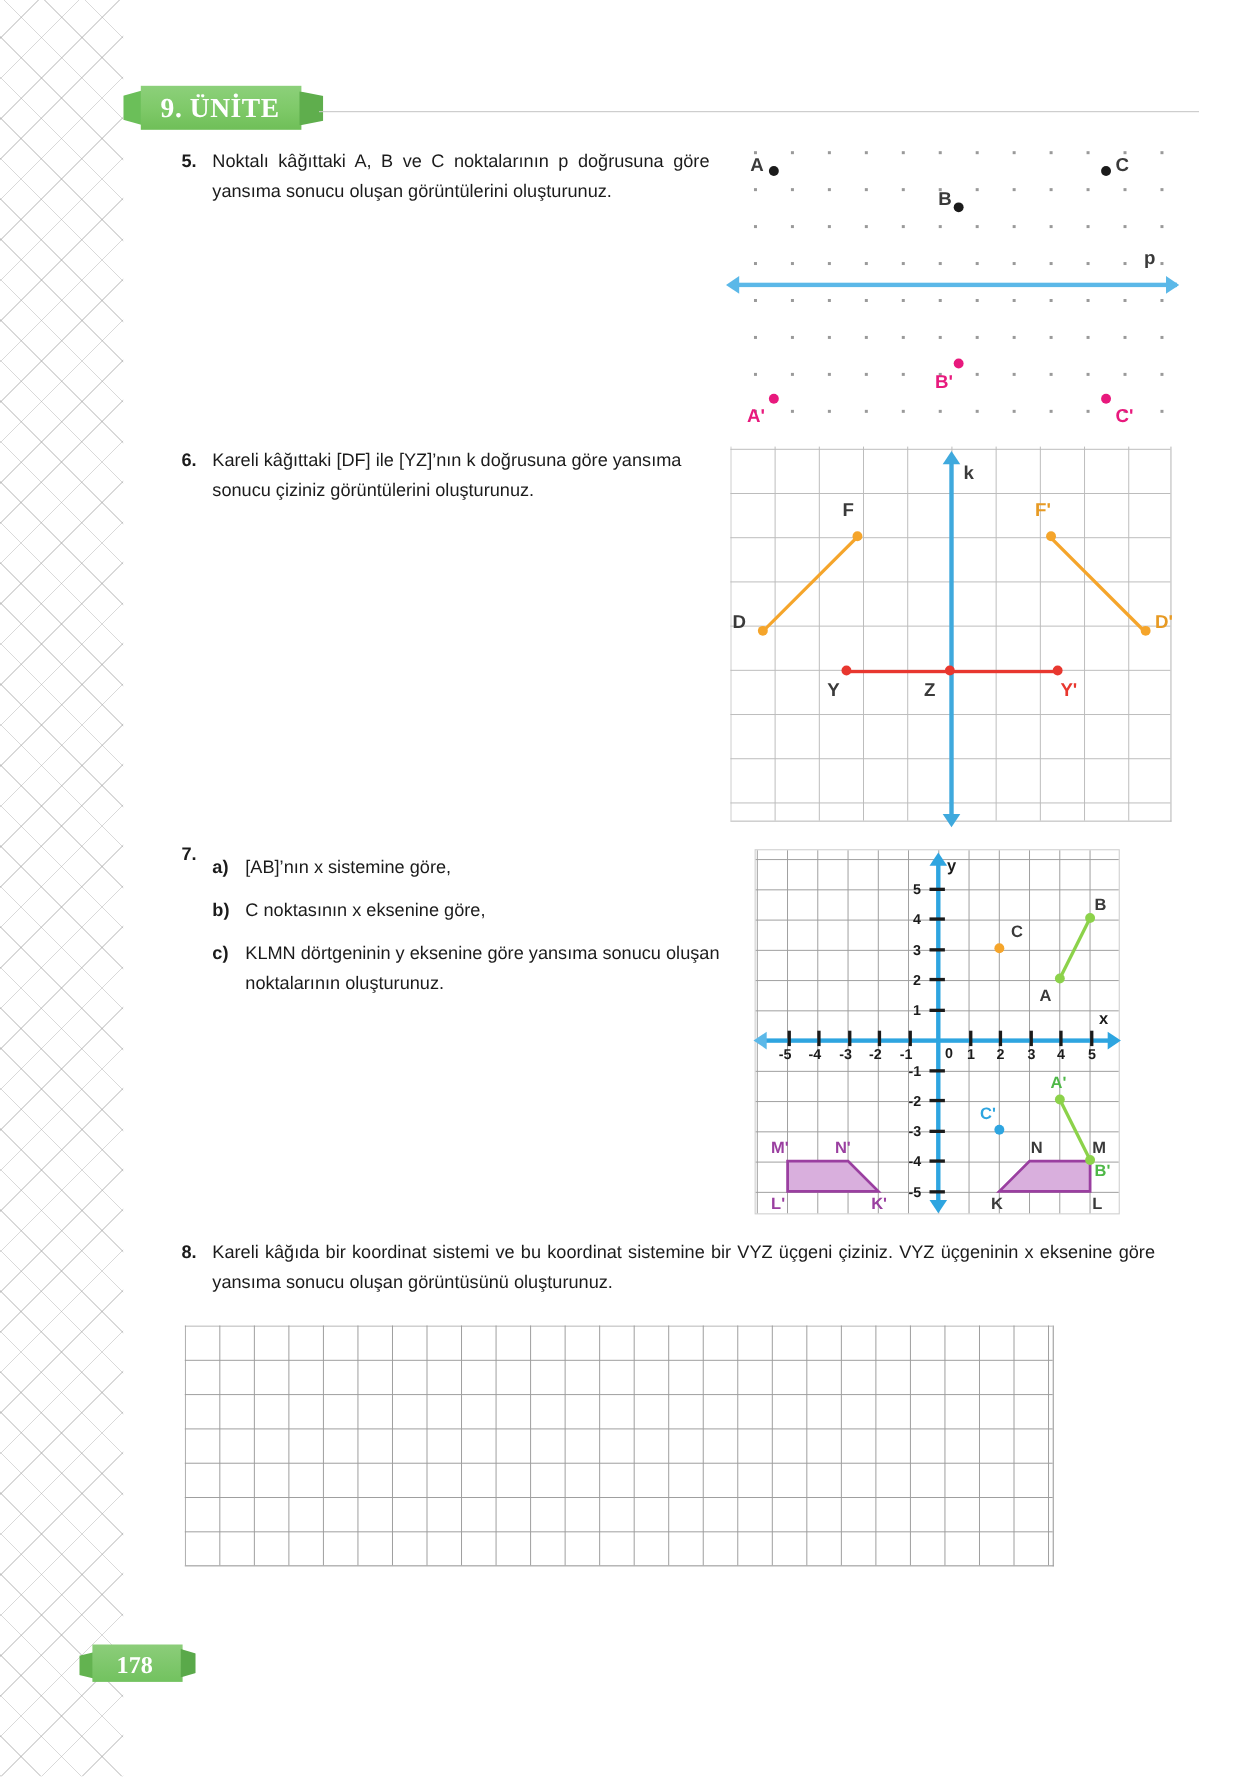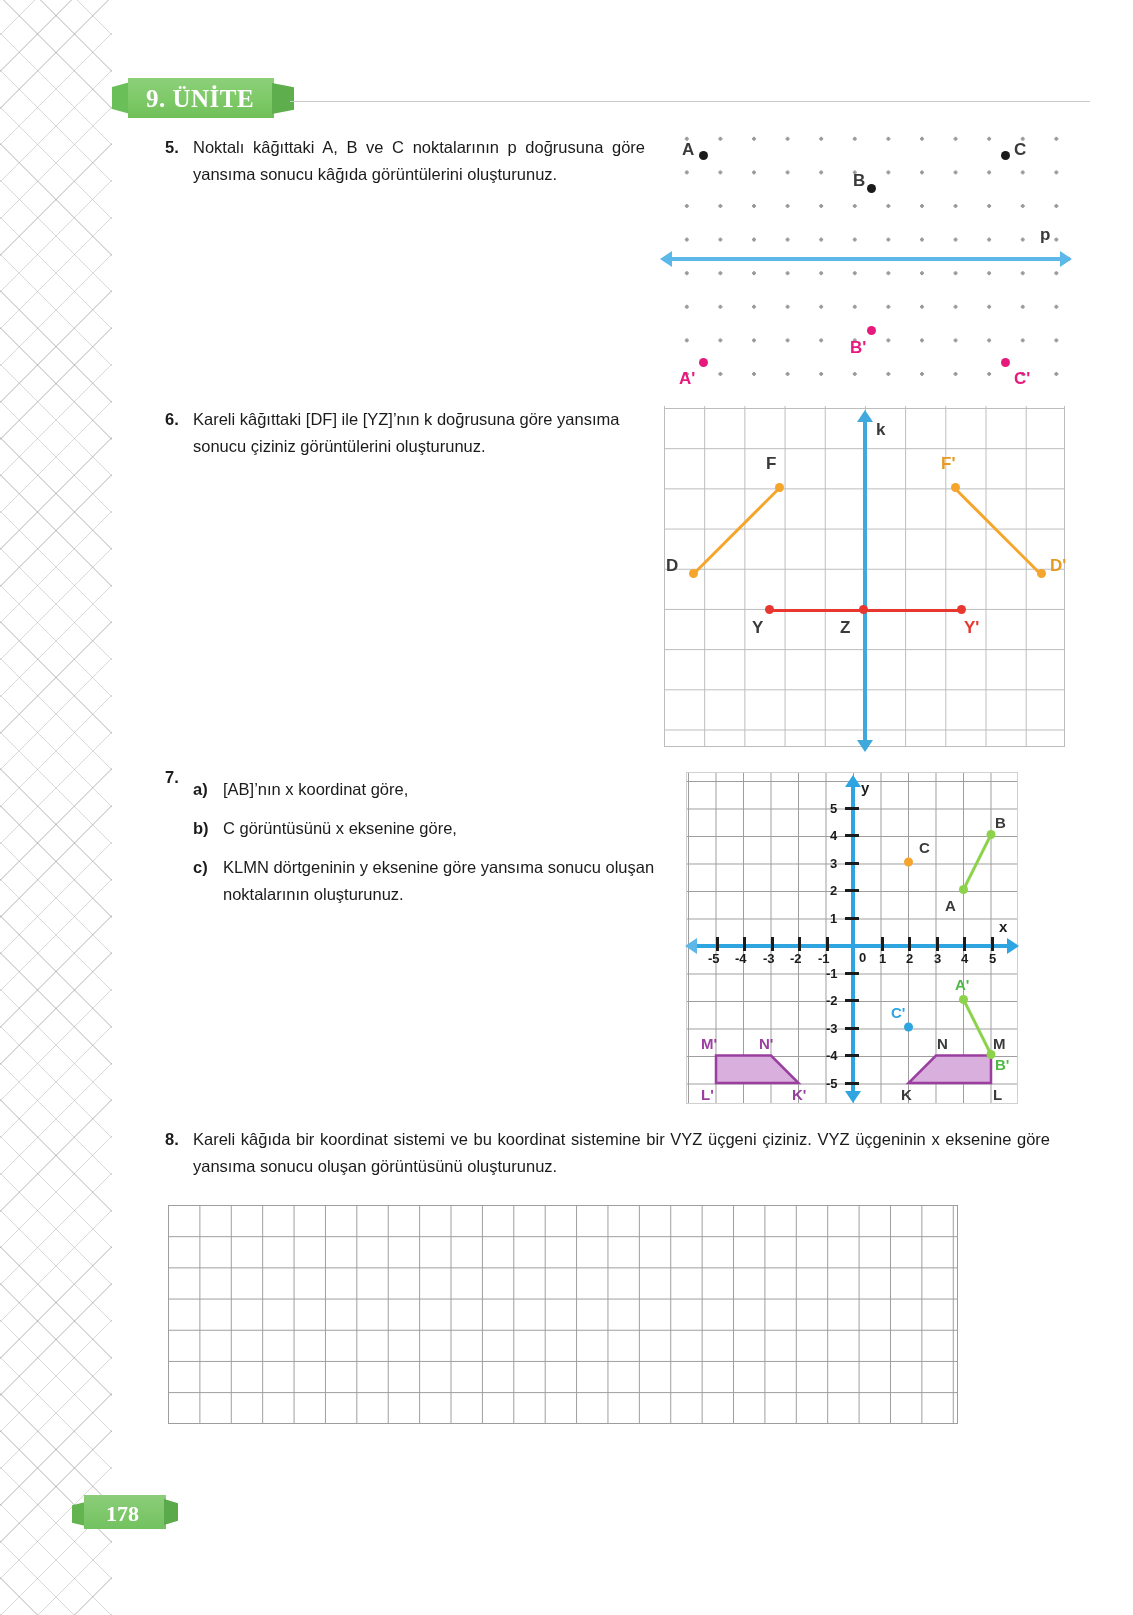--- a/index.html
+++ b/index.html
@@ -142,21 +142,21 @@
 <div class="unit-banner">
   <div class="tail"></div>
   <div class="body"></div>
   <div class="flap"></div>
   <div class="label">9. ÜNİTE</div>
 </div>
 <div class="header-rule"></div>
 
 <div class="q q5">
   <span class="num">5.</span>
-  <span class="txt">Noktalı kâğıttaki A, B ve C noktalarının p doğrusuna göre yansıma sonucu kâğıda görüntülerini oluşturunuz.</span>
+  <span class="txt">Noktalı kâğıttaki A, B ve C noktalarının p doğrusuna göre yansıma sonucu oluşan görüntülerini oluşturunuz.</span>
 </div>
 
 <div class="fig5">
   <div class="dots"></div>
 
   <div class="mirror-line" style="left:6px;top:145px;width:400px;"></div>
   <div class="arrow-l" style="left:-4px;top:139px;"></div>
   <div class="arrow-r" style="left:396px;top:139px;"></div>
   <div class="lbl" style="left:376px;top:113px;">p</div>
 
@@ -212,25 +212,25 @@
   <div class="lbl" style="left:88px;top:212px;">Y</div>
   <div class="lbl" style="left:176px;top:212px;">Z</div>
   <div class="lbl red" style="left:300px;top:212px;">Y'</div>
 </div>
 
 <div class="q q7">
   <span class="num">7.</span>
 
   <div class="sub">
     <span class="lt">a)</span>
-    <span class="st">[AB]’nın x koordinat göre,</span>
+    <span class="st">[AB]’nın x sistemine göre,</span>
   </div>
   <div class="sub">
     <span class="lt">b)</span>
-    <span class="st">C görüntüsünü x eksenine göre,</span>
+    <span class="st">C noktasının x eksenine göre,</span>
   </div>
   <div class="sub">
     <span class="lt">c)</span>
     <span class="st">KLMN dörtgeninin y eksenine göre yansıma sonucu oluşan noktalarının oluşturunuz.</span>
   </div>
 </div>
 
 <div class="fig7">
   <div class="grid"></div>
 

